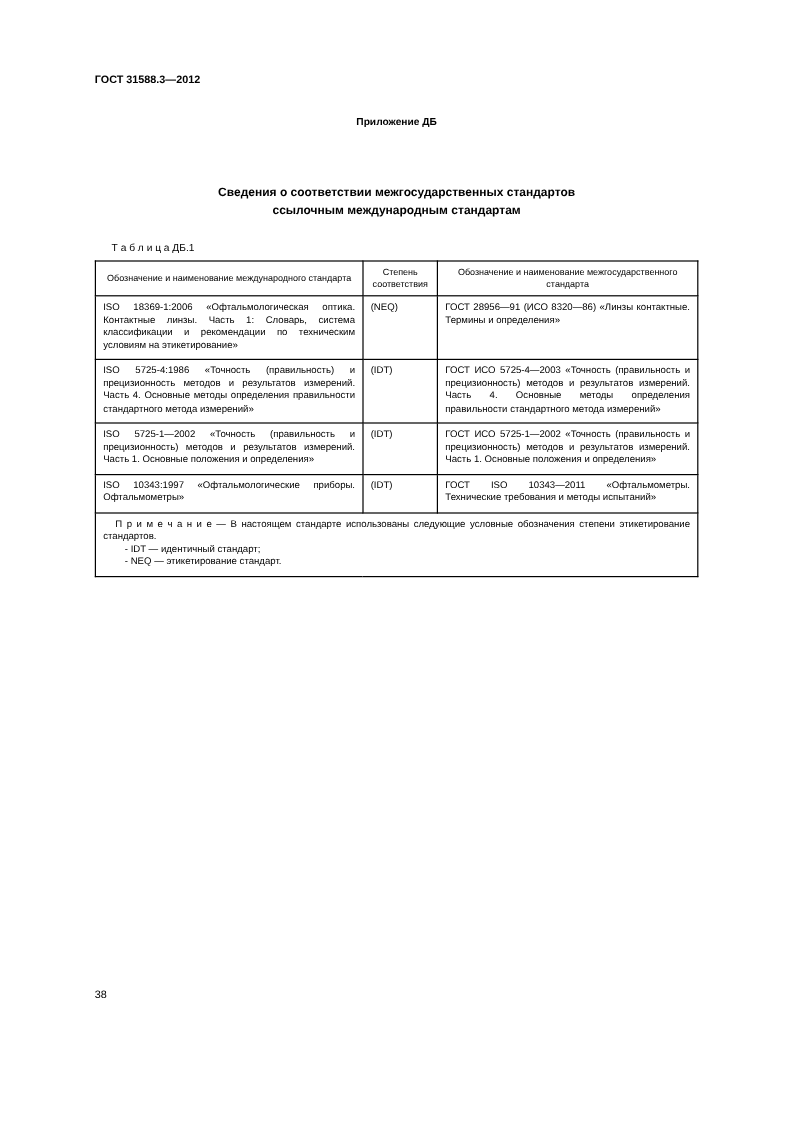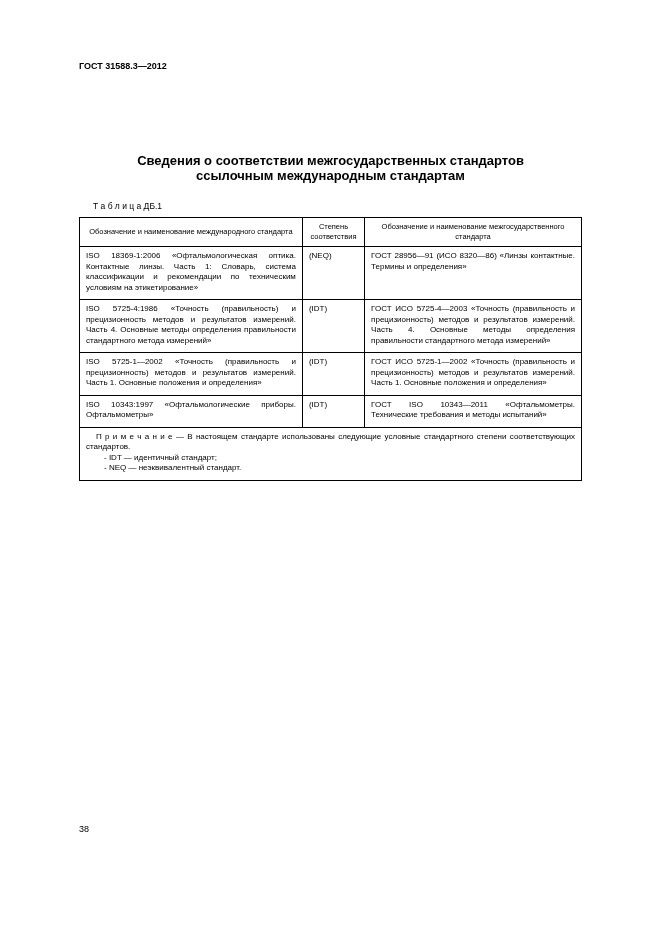--- a/index.html
+++ b/index.html
@@ -32,21 +32,21 @@
     font-size: 8.5px;
     font-weight: bold;
     line-height: 13px;
   }
   .main-title {
     position: absolute;
     top: 153px;
     left: 0;
     width: 100%;
     text-align: center;
-    font-size: 13px;
+    font-size: 10px;
     font-weight: bold;
     line-height: 15px;
   }
   .table-label {
     position: absolute;
     top: 201px;
     left: 93px;
     font-size: 8.5px;
   }
   table.corr-table {
@@ -98,20 +98,21 @@
   }
 </style>
 </head>
 <body>
 
 <div class="page">
 
   <div class="doc-number">ГОСТ 31588.3—2012</div>
 
   <div class="appendix">
+    <div>Приложение ДБ</div>
   </div>
 
   <div class="main-title">
     <div>Сведения о соответствии межгосударственных стандартов</div>
     <div>ссылочным международным стандартам</div>
   </div>
 
   <div class="table-label">Т а б л и ц а  ДБ.1</div>
 
   <table class="corr-table">
@@ -143,23 +144,23 @@
         <td class="cell-degree">(IDT)</td>
         <td class="cell-text">ГОСТ ИСО 5725-1—2002 «Точность (правильность и прецизионность) методов и результатов измерений. Часть 1. Основные положения и определения»</td>
       </tr>
       <tr>
         <td class="cell-text">ISO 10343:1997 «Офтальмологические приборы. Офтальмометры»</td>
         <td class="cell-degree">(IDT)</td>
         <td class="cell-text">ГОСТ ISO 10343—2011 «Офтальмометры. Технические требования и методы испытаний»</td>
       </tr>
       <tr>
         <td class="note-cell" colspan="3">
-          <div class="note-text">П р и м е ч а н и е — В настоящем стандарте использованы следующие условные стандартного степени соответствующих стандартов.</div>
+          <div class="note-text">П р и м е ч а н и е — В настоящем стандарте использованы следующие условные обозначения степени этикетирование стандартов.</div>
           <div class="note-item">- IDT — идентичный стандарт;</div>
-          <div class="note-item">- NEQ — неэквивалентный стандарт.</div>
+          <div class="note-item">- NEQ — этикетирование стандарт.</div>
         </td>
       </tr>
     </tbody>
   </table>
 
   <div class="page-number">38</div>
 
 </div>
 
 </body></html>

